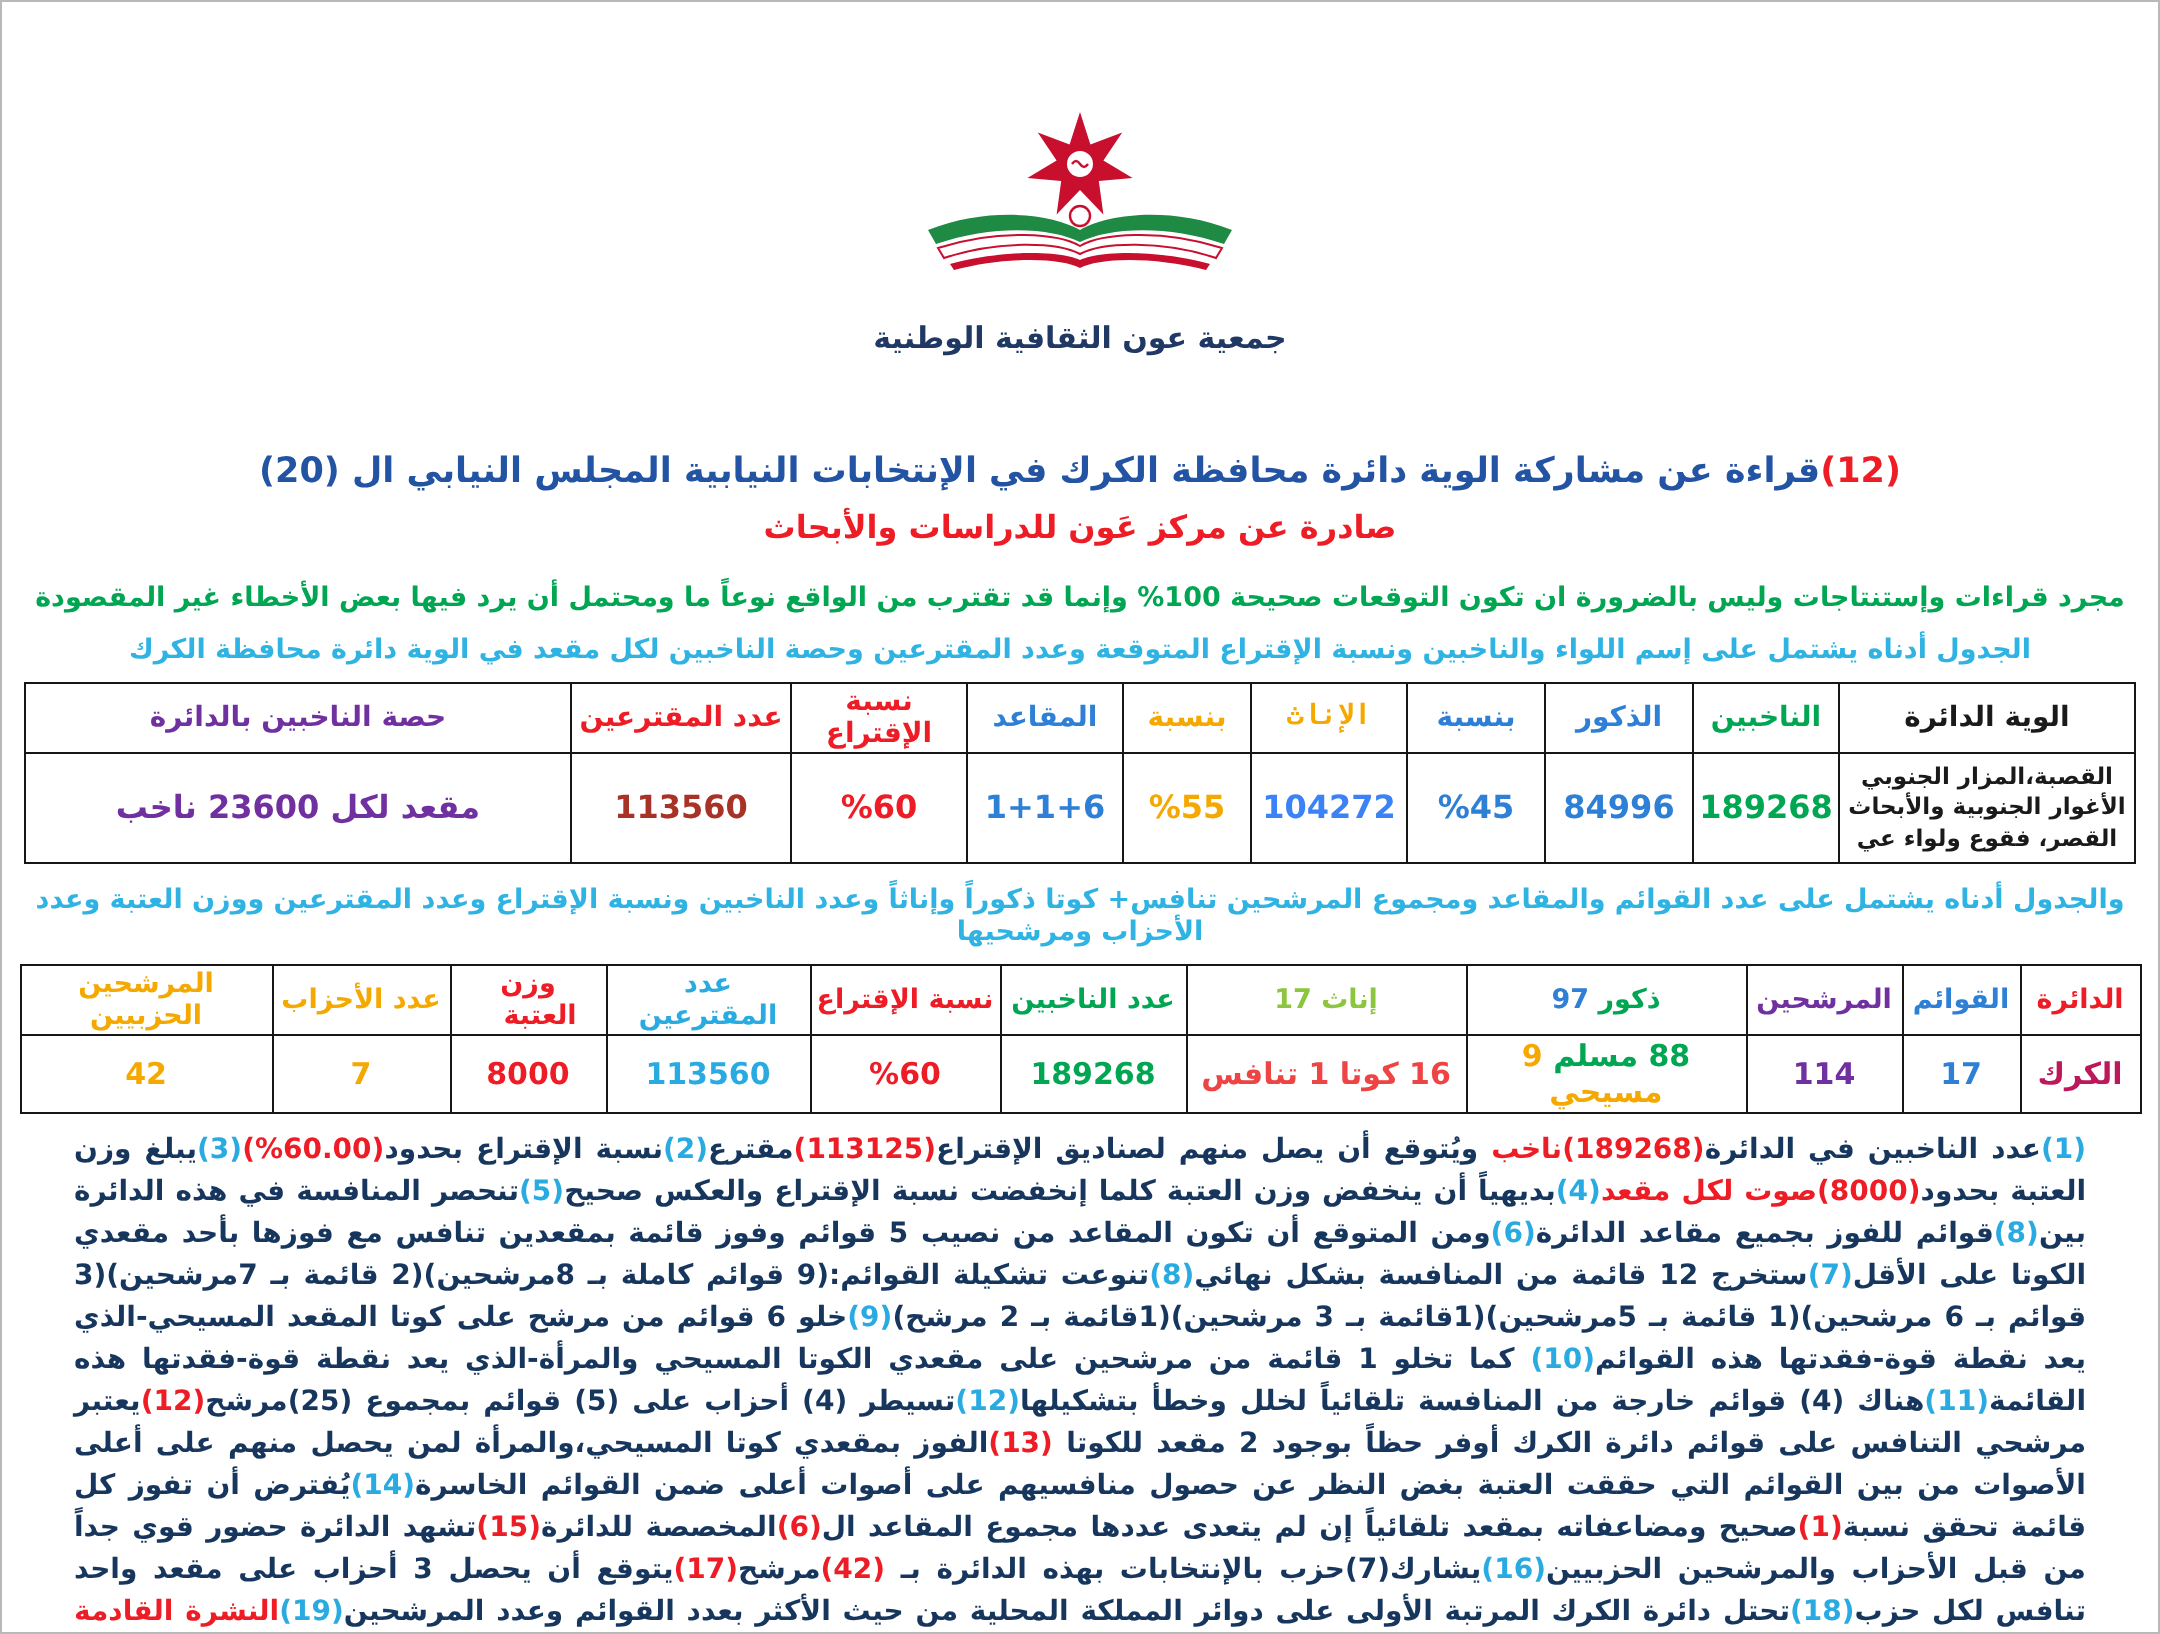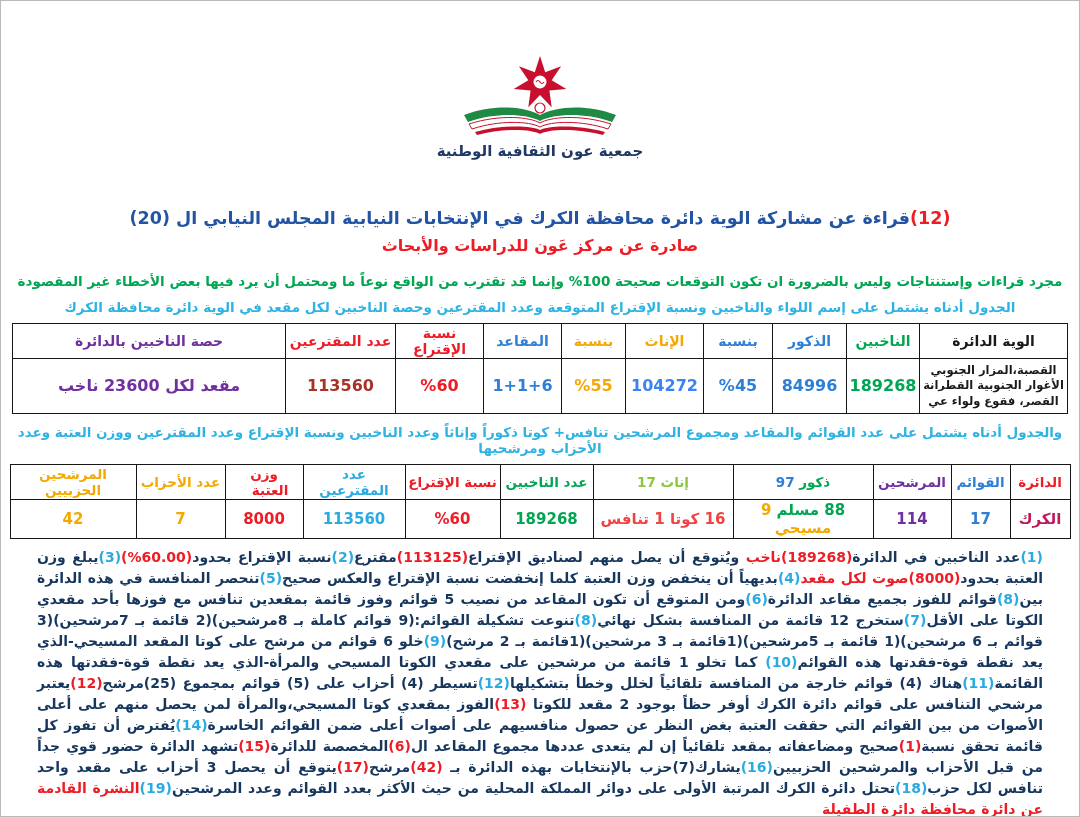--- a/index.html
+++ b/index.html
@@ -2,21 +2,21 @@
 <html lang="ar"><head>
 <meta charset="utf-8">
 <style>
   html,body{margin:0;padding:0;background:#e9e9e9;}
   .page{
     position:relative; width:1080px; height:817px; margin:0 auto;
     background:#ffffff; border:1px solid #b9b9b9; box-sizing:border-box;
     font-family:"DejaVu Sans", sans-serif; overflow:hidden;
   }
   .logo-wrap{ text-align:center; padding-top:54px; }
-  .org-ar{ font-size:15px; font-weight:bold; color:#1F3864; margin-top:1px; }
+  .org-ar{ font-size:15px; font-weight:bold; color:#1F3864; margin-top:19px; }
   .org-en{ font-size:14px; font-weight:bold; color:#2b2b2b; margin-top:1px; letter-spacing:.3px; }
   .title{ margin-top:44px; text-align:center; direction:rtl; font-size:17.5px; font-weight:bold; color:#2353A3; line-height:1.65; }
   .title .num{ color:#EE1C25; }
   .subtitle{ text-align:center; direction:rtl; font-size:16px; font-weight:bold; color:#EE1C25; margin-top:3px; }
   .disclaimer{ margin-top:18px; text-align:center; direction:rtl; font-size:13.5px; font-weight:bold; color:#00A651; }
   .intro{ margin-top:10px; text-align:center; direction:rtl; font-size:13.5px; font-weight:bold; color:#2FB3E3; }
   table{ border-collapse:collapse; margin:8px auto 0; width:1005px; direction:rtl; table-layout:fixed; }
   th,td{ border:1.6px solid #161616; text-align:center; vertical-align:middle; font-weight:bold; padding:1px 2px; overflow:hidden; }
   #table1 th{ font-size:14px; height:27px; }
   #table1 td{ font-size:16px; height:52px; }
@@ -56,31 +56,31 @@
   <div class="disclaimer">مجرد قراءات وإستنتاجات وليس بالضرورة ان تكون التوقعات صحيحة 100% وإنما قد تقترب من الواقع نوعاً ما ومحتمل أن يرد فيها بعض الأخطاء غير المقصودة</div>
   <div class="intro">الجدول أدناه يشتمل على إسم اللواء والناخبين ونسبة الإقتراع المتوقعة وعدد المقترعين وحصة الناخبين لكل مقعد في الوية دائرة محافظة الكرك</div>
 
   <table id="table1">
     <thead>
         <tr>
           <th style="width: 143px;"><span style="color: rgb(26, 26, 26);">الوية الدائرة</span></th>
           <th style="width: 68px;"><span style="color: rgb(0, 166, 81);">الناخبين</span></th>
           <th style="width: 69px;"><span style="color: rgb(46, 127, 214);">الذكور</span></th>
           <th style="width: 64px;"><span style="color: rgb(46, 127, 214);">بنسبة</span></th>
-          <th style="width: 73px;"><span style="color: rgb(245, 168, 0);">الإناث</span></th>
+          <th style="width: 73px; font-family: Liberation Mono, monospace;"><span style="color: rgb(245, 168, 0);">الإناث</span></th>
           <th style="width: 59px;"><span style="color: rgb(245, 168, 0);">بنسبة</span></th>
           <th style="width: 73px;"><span style="color: rgb(46, 127, 214);">المقاعد</span></th>
           <th style="width: 83px;"><span style="color: rgb(238, 28, 37);">نسبة الإقتراع</span></th>
           <th style="width: 105px;"><span style="color: rgb(238, 28, 37);">عدد المقترعين</span></th>
           <th style="width: 268px;"><span style="color: rgb(112, 48, 160);">حصة الناخبين بالدائرة</span></th>
         </tr>
       </thead>
     <tbody>
         <tr>
-          <td class="small"><span style="color: rgb(26, 26, 26);">القصبة،المزار الجنوبي</span><br><span style="color: rgb(26, 26, 26);">الأغوار الجنوبية  القطرانة</span><br><span style="color: rgb(26, 26, 26);">القصر، فقوع  ولواء عي</span></td>
+          <td class="small"><span style="color: rgb(26, 26, 26);">القصبة،المزار الجنوبي</span><br><span style="color: rgb(26, 26, 26);">الأغوار الجنوبية  والأبحاث</span><br><span style="color: rgb(26, 26, 26);">القصر، فقوع  ولواء عي</span></td>
           <td><span style="color: rgb(0, 166, 81);">189268</span></td>
           <td><span style="color: rgb(46, 127, 214);">84996</span></td>
           <td><span style="color: rgb(46, 127, 214); text-align: right;">%45</span></td>
           <td><span style="color: #3b82f6;">104272</span></td>
           <td><span style="color: rgb(245, 168, 0);">%55</span></td>
           <td><span style="color: rgb(46, 127, 214);">1+1+6</span></td>
           <td><span style="color: rgb(238, 28, 37);">%60</span></td>
           <td><span style="color: rgb(169, 50, 38);">113560</span></td>
           <td><span style="color: rgb(112, 48, 160);">مقعد لكل 23600 ناخب</span></td>
         </tr>

